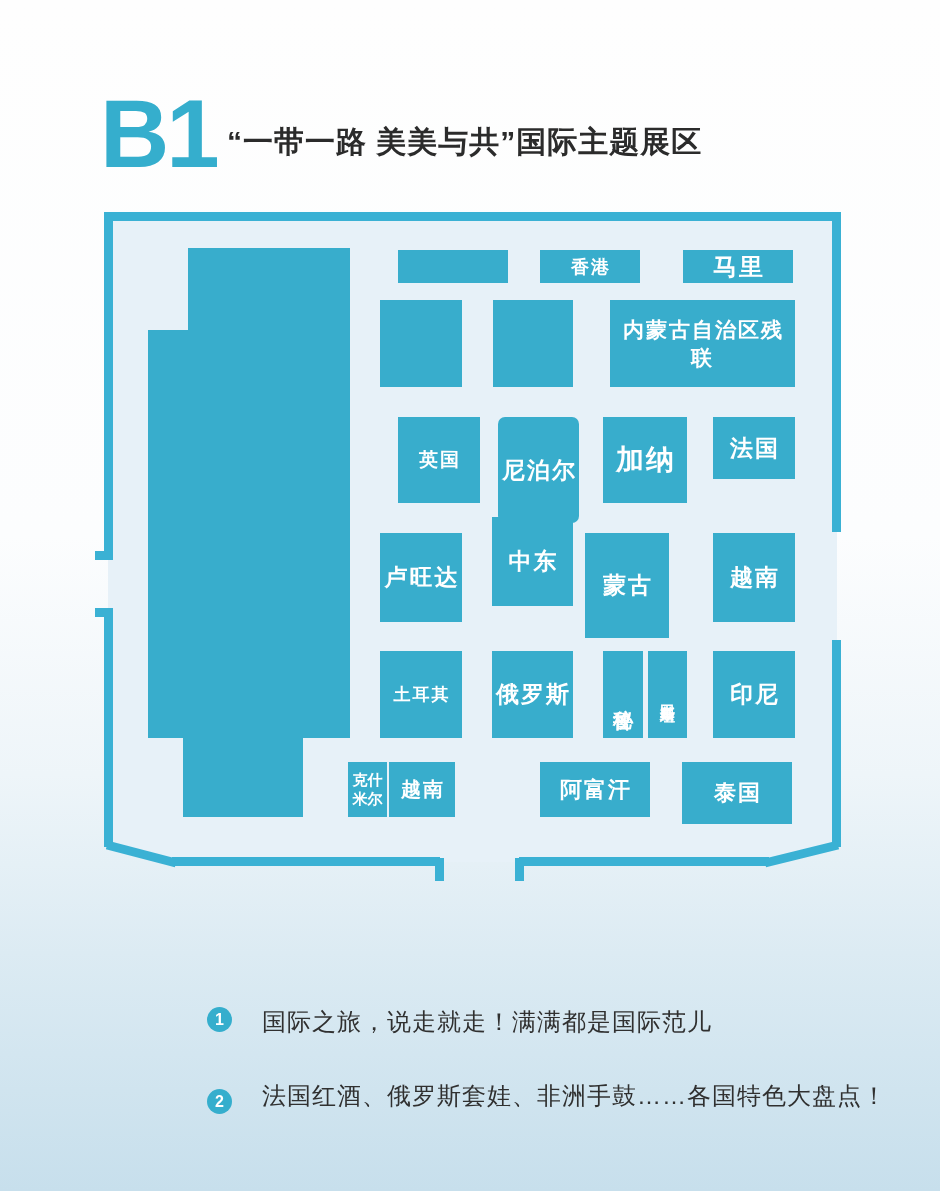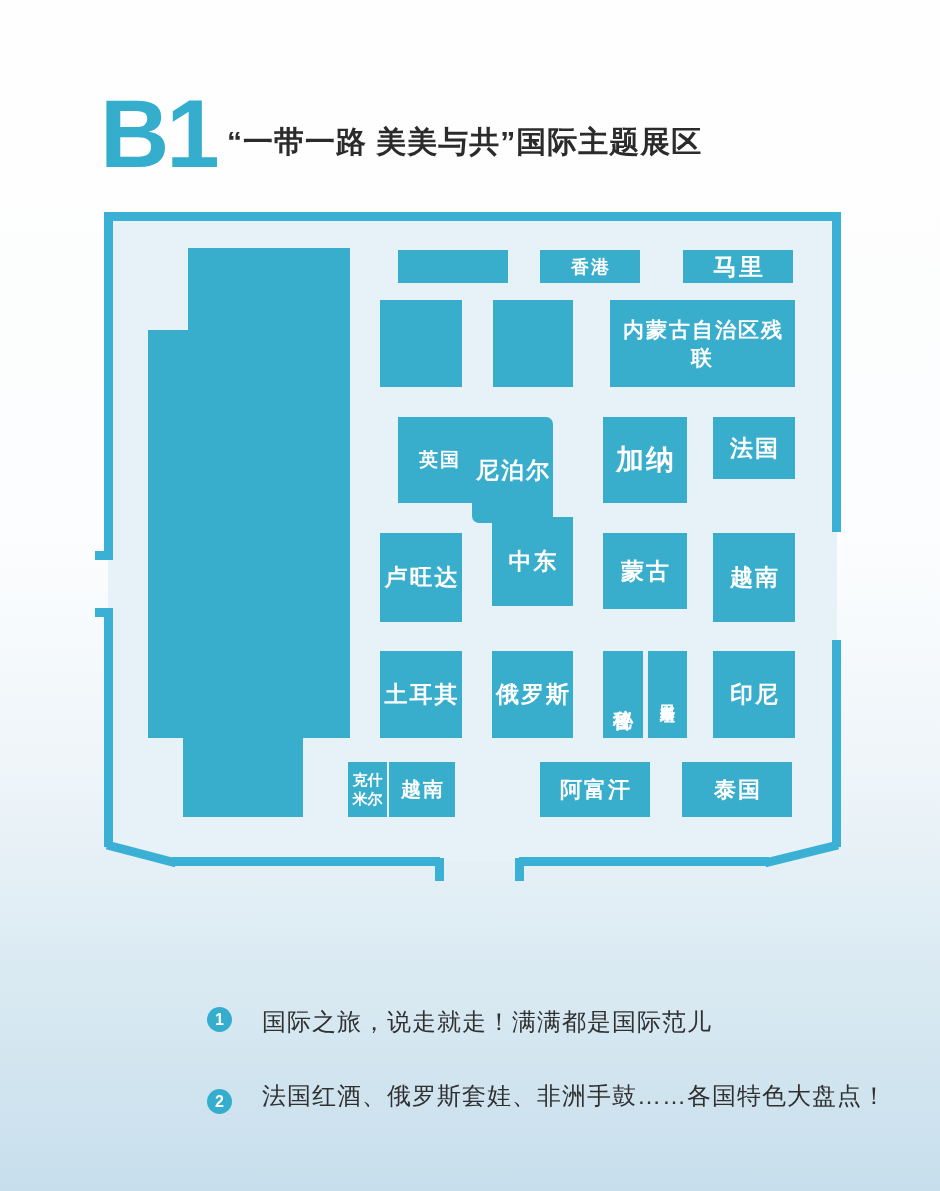--- a/index.html
+++ b/index.html
@@ -94,37 +94,37 @@
     <polygon points="98,43 260,43 260,533 213,533 213,612 93,612 93,533 58,533 58,125 98,125" fill="var(--booth)"></polygon>
   </svg>
   <div id="booth-layer">
       <div class="booth" style="left: 308px; top: 45px; width: 110px; height: 33px; font-size: 18px;"></div>
       <div class="booth" style="left: 450px; top: 45px; width: 100px; height: 33px; font-size: 18px;">香港</div>
       <div class="booth" style="left: 593px; top: 45px; width: 110px; height: 33px; font-size: 24px;">马里</div>
       <div class="booth" style="left: 290px; top: 95px; width: 82px; height: 87px; font-size: 18px;"></div>
       <div class="booth" style="left: 403px; top: 95px; width: 80px; height: 87px; font-size: 18px;"></div>
       <div class="booth" style="left: 520px; top: 95px; width: 185px; height: 87px; font-size: 21px;">内蒙古自治区残联</div>
       <div class="booth" style="left: 290px; top: 212px; width: 82px; height: 86px; font-size: 19px; margin-left: 18px;">英国</div>
-      <div class="booth" style="left: 382px; top: 212px; width: 81px; height: 106px; font-size: 23px; border-radius: 7px;">尼泊尔</div>
+      <div class="booth" style="left: 408px; top: 212px; width: 81px; height: 106px; font-size: 23px; border-radius: 7px;">尼泊尔</div>
       <div class="booth" style="left: 513px; top: 212px; width: 84px; height: 86px; font-size: 28px;">加纳</div>
       <div class="booth" style="left: 623px; top: 212px; width: 82px; height: 62px; font-size: 23px;">法国</div>
       <div class="booth" style="left: 290px; top: 328px; width: 82px; height: 89px; font-size: 23px;">卢旺达</div>
       <div class="booth" style="left: 402px; top: 312px; width: 81px; height: 89px; font-size: 23px;">中东</div>
-      <div class="booth" style="left: 513px; top: 328px; width: 84px; height: 76px; font-size: 23px;">蒙古</div>
+      <div class="booth" style="left: 495px; top: 328px; width: 84px; height: 105px; font-size: 23px;">蒙古</div>
       <div class="booth" style="left: 623px; top: 328px; width: 82px; height: 89px; font-size: 23px;">越南</div>
-      <div class="booth" style="left: 290px; top: 446px; width: 82px; height: 87px; font-size: 23px;">土耳其</div>
+      <div class="booth" style="left: 290px; top: 446px; width: 82px; height: 87px; font-size: 17px;">土耳其</div>
       <div class="booth" style="left: 402px; top: 446px; width: 81px; height: 87px; font-size: 23px;">俄罗斯</div>
       <div class="booth vertical" style="left: 513px; top: 446px; width: 40px; height: 87px; font-size: 20px;">秘鲁</div>
       <div class="booth vertical" style="left: 558px; top: 446px; width: 39px; height: 87px; font-size: 15px;">巴基斯坦</div>
       <div class="booth" style="left: 623px; top: 446px; width: 82px; height: 87px; font-size: 23px;">印尼</div>
       <div class="booth twoline" style="left: 258px; top: 557px; width: 39px; height: 55px; font-size: 15px;">克什
 米尔</div>
       <div class="booth" style="left: 299px; top: 557px; width: 66px; height: 55px; font-size: 20px;">越南</div>
       <div class="booth" style="left: 450px; top: 557px; width: 110px; height: 55px; font-size: 22px;">阿富汗</div>
-      <div class="booth" style="left: 592px; top: 557px; width: 110px; height: 55px; font-size: 22px;">泰国</div>
+      <div class="booth" style="left: 592px; top: 557px; width: 110px; height: 62px; font-size: 22px;">泰国</div>
     </div>
 </div>
 
 <div class="notes">
   <div class="note-circle" style="left:207px;top:1007px;">1</div>
   <div class="note-text" style="left:262px;top:1006px;">国际之旅，说走就走！满满都是国际范儿</div>
   <div class="note-circle" style="left:207px;top:1089px;">2</div>
   <div class="note-text" style="left:262px;top:1080px;">法国红酒、俄罗斯套娃、非洲手鼓……各国特色大盘点！</div>
 </div>
 

